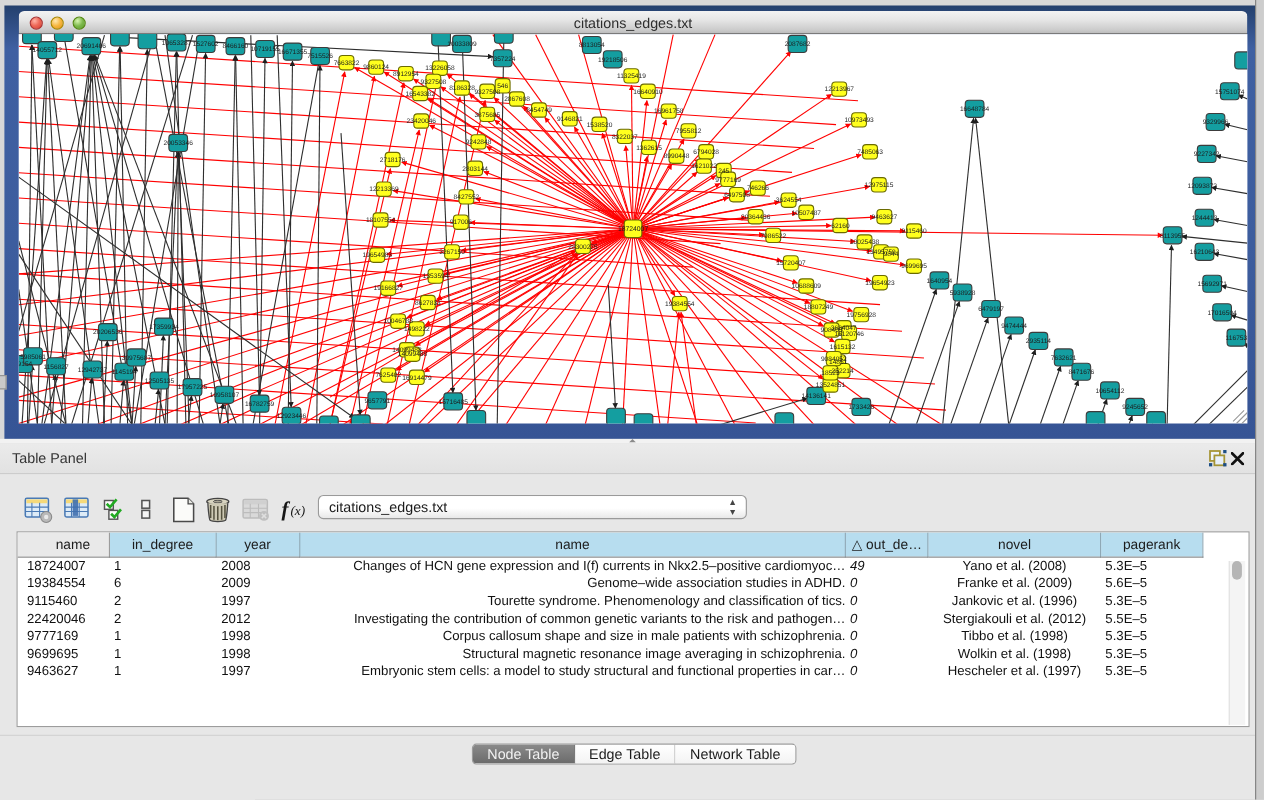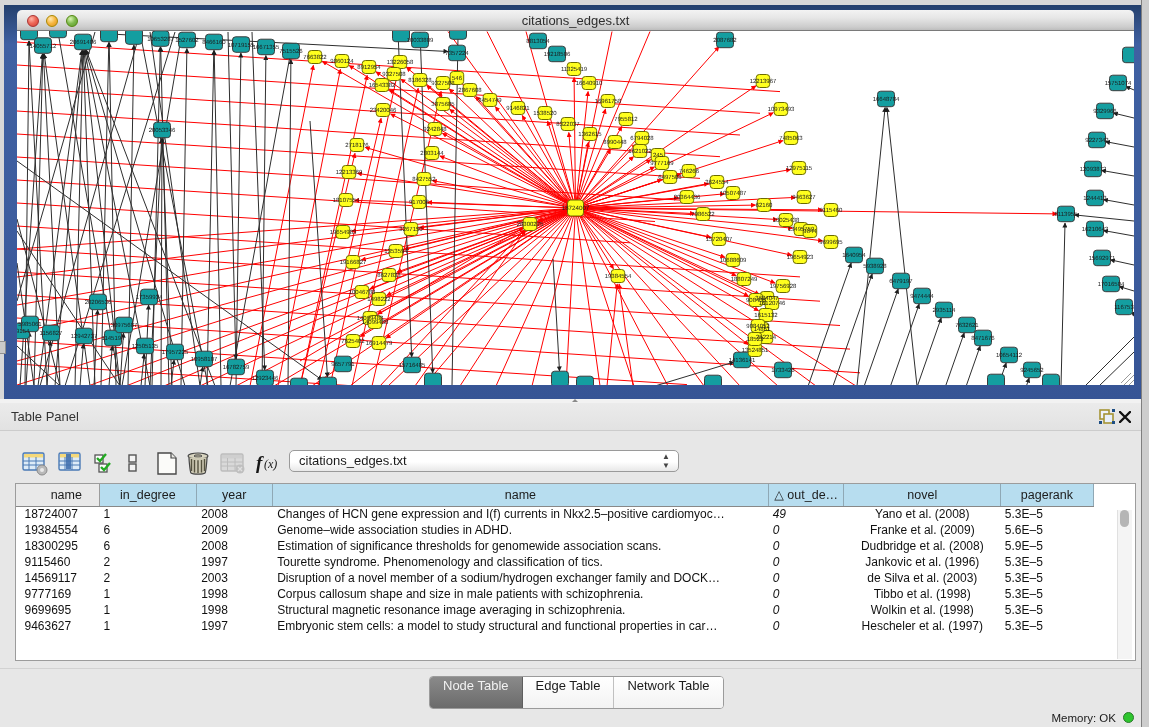--- a/index.html
+++ b/index.html
@@ -32,31 +32,31 @@
 #combo .arr { position:absolute; right:8px; top:1px; font-size:8px; color:#444; line-height:9px; letter-spacing:0; }
 
 #tablewrap { position:absolute; left:14.5px; top:80px; width:1121px; height:177.5px; background:#ffffff; border:1px solid #9c9c9c; overflow:hidden; }
 table { border-collapse:collapse; table-layout:fixed; width:1078px; }
 th { height:22px; background:#b7ddef; border-right:1px solid #8fa8b5; border-bottom:1px solid #888888; font-weight:normal; font-size:12.5px; color:#1c1c1c; padding:0; }
 th.c1 { background:#e9e9e9; border-right:1px solid #9c9c9c; padding-left:18px; }
 td { height:16px; font-size:12px; color:#111; white-space:nowrap; overflow:hidden; padding:0; }
 td.c1 { padding-left:9px; }
 td.c2 { padding-left:4px; }
 td.c3 { padding-left:5px; }
-td.c4 { padding-left:5px; }
+td.c4 { padding-left:5px;text-align:right; }
 td.c5 { padding-left:4px;font-style:italic; }
 td.c6 { text-align:center;margin-top:45px; }
 td.c7 { padding-left:4px;margin-left:48px; }
 col.c1 { width:84px; } col.c2 { width:96.5px; } col.c3 { width:76px; } col.c4 { width:496px; }
 col.c5 { width:75px; } col.c6 { width:157px; } col.c7 { width:92px; }
 #vscroll { position:absolute; right:3px; top:26px; width:15px; height:149px; background:#f4f4f4; border-left:1px solid #e0e0e0; }
 #vscroll .thumb { position:absolute; left:2.5px; top:0px; width:9px; height:17px; background:#b5b5b5; border-radius:5px; }
 
 #tabsrow { position:absolute; left:0; top:265px; width:100%; height:34px; border-top:1px solid #d2d2d2; }
-#seg { position:absolute; left:429px; top:7px; height:33px; display:flex; border:1px solid #9b9b9b; border-radius:4px; overflow:hidden; background:#ffffff; }
+#seg { position:absolute; left:429px; top:7px; height:19px; display:flex; border:1px solid #9b9b9b; border-radius:4px; overflow:hidden; background:#ffffff; }
 #seg div { font-size:13px; line-height:18px; padding:0 13px; color:#1c1c1c; background:linear-gradient(180deg,#ffffff,#f3f3f3); border-right:1px solid #c0c0c0; }
 #seg div.sel { background:linear-gradient(180deg,#8a8a8a,#6b6b6b); color:#f2f2f2; border-right:1px solid #5f5f5f; }
 #seg div:last-child { border-right:none; }
 #status { position:absolute; left:0; top:299px; width:100%; height:25px; }
 #status .m { position:absolute; right:25px; top:10px; font-size:11.5px; color:#1a1a1a; }
 #status .dot { position:absolute; right:7px; top:9.5px; width:11px; height:11px; border-radius:50%; background:#2ec52e; border:1px solid #2a7a2a; }
 .gap { position:absolute; left:0; top:399px; width:1141px; height:4px; background:#f2f2f2; }
 #splitter { position:absolute; left:569px; top:399px; width:12px; height:4px; }
 #splitter:before { content:""; position:absolute; left:3px; top:0px; border-left:3px solid transparent; border-right:3px solid transparent; border-bottom:3px solid #8a8a8a; }
 </style></head>
@@ -684,45 +684,36 @@
 <tr>
             <td class="c1">19384554</td>
             <td class="c2">6</td>
             <td class="c3">2009</td>
             <td class="c4">Genome–wide association studies in ADHD.</td>
             <td class="c5">0</td>
             <td class="c6">Franke et al. (2009)</td>
             <td class="c7">5.6E–5</td>
           </tr>
 <tr>
-            <td class="c1">18300295</td>
-            <td class="c2">6</td>
-            <td class="c3">2008</td>
-            <td class="c4">Estimation of significance thresholds for genomewide association scans.</td>
-            <td class="c5">0</td>
-            <td class="c6">Dudbridge et al. (2008)</td>
-            <td class="c7">5.9E–5</td>
-          </tr>
-<tr>
             <td class="c1">9115460</td>
             <td class="c2">2</td>
             <td class="c3">1997</td>
             <td class="c4">Tourette syndrome. Phenomenology and classification of tics.</td>
             <td class="c5">0</td>
             <td class="c6">Jankovic et al. (1996)</td>
             <td class="c7">5.3E–5</td>
           </tr>
 <tr>
-            <td class="c1">14569117</td>
+            <td class="c1">22420046</td>
             <td class="c2">2</td>
-            <td class="c3">2003</td>
-            <td class="c4">Disruption of a novel member of a sodium/hydrogen exchanger family and DOCK…</td>
+            <td class="c3">2012</td>
+            <td class="c4">Investigating the contribution of common genetic variants to the risk and pathogen…</td>
             <td class="c5">0</td>
-            <td class="c6">de Silva et al. (2003)</td>
-            <td class="c7">5.3E–5</td>
+            <td class="c6">Stergiakouli et al. (2012)</td>
+            <td class="c7">5.5E–5</td>
           </tr>
 <tr>
             <td class="c1">9777169</td>
             <td class="c2">1</td>
             <td class="c3">1998</td>
             <td class="c4">Corpus callosum shape and size in male patients with schizophrenia.</td>
             <td class="c5">0</td>
             <td class="c6">Tibbo et al. (1998)</td>
             <td class="c7">5.3E–5</td>
           </tr>
@@ -750,18 +741,14 @@
         <div class="thumb"></div>
       </div>
   </div>
   <div id="tabsrow">
     <div id="seg">
       <div class="sel">Node Table</div>
         <div>Edge Table</div>
         <div>Network Table</div>
     </div>
   </div>
-  <div id="status">
-      <span class="m">Memory: OK</span>
-      <span class="dot"></span>
-    </div>
 </div>
 <div id="rightstrip"></div>
 <div id="leftnotch"></div>
 </body></html>

